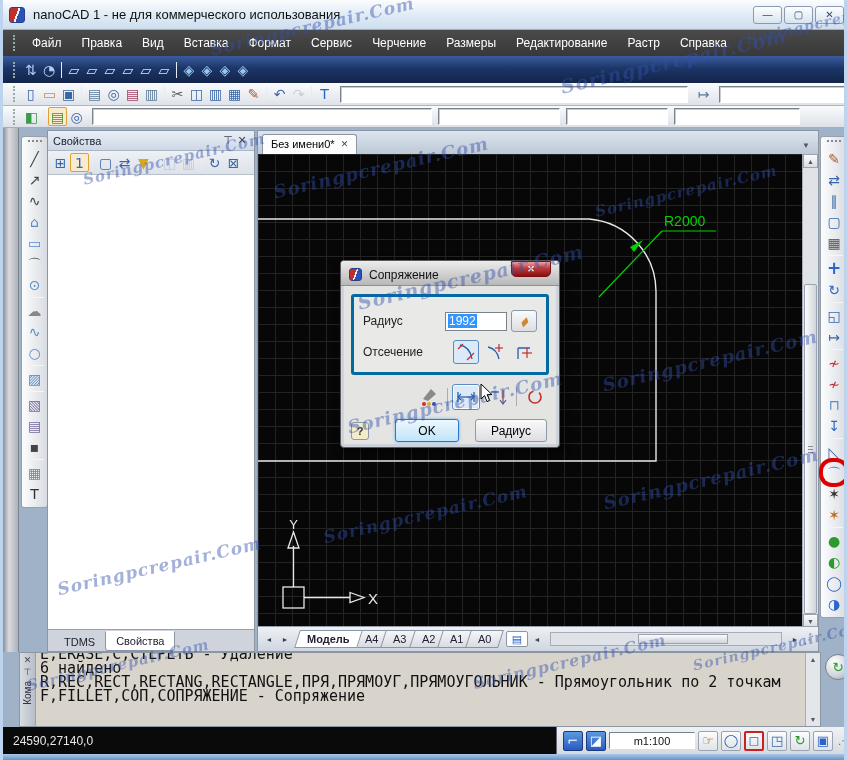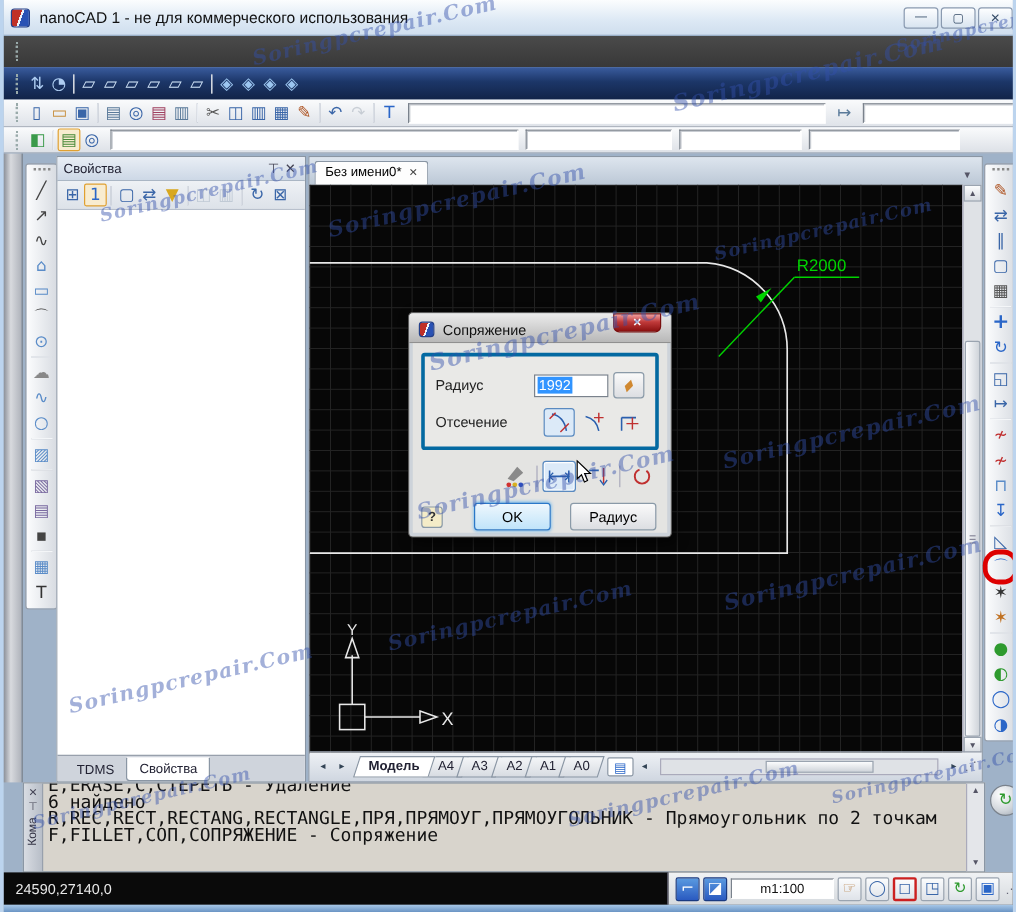--- a/index.html
+++ b/index.html
@@ -179,20 +179,33 @@
   <div class="titlebar">
     <span class="nlogo"></span>
     <span class="title">nanoCAD 1 - не для коммерческого использования</span>
     <span class="wbtn">—</span>
     <span class="wbtn">▢</span>
     <span class="wbtn">✕</span>
   </div>
 
   <div class="menubar">
     <span class="gripv"></span>
+    <div class="mlist">
+        <span class="mitem">Файл</span>
+        <span class="mitem">Правка</span>
+        <span class="mitem">Вид</span>
+        <span class="mitem">Вставка</span>
+        <span class="mitem">Формат</span>
+        <span class="mitem">Сервис</span>
+        <span class="mitem">Черчение</span>
+        <span class="mitem">Размеры</span>
+        <span class="mitem">Редактирование</span>
+        <span class="mitem">Растр</span>
+        <span class="mitem">Справка</span>
+      </div>
   </div>
 
   <div class="row1 h">
     <span class="gripv"></span>
     <div class="tlist">
         <span class="ico" style="color: rgb(174, 205, 242);">⇅</span>
         <span class="ico" style="color: rgb(174, 205, 242);">◔</span>
         <span class="ico sep"></span>
         <span class="ico" style="color: rgb(207, 226, 246);">▱</span>
         <span class="ico" style="color: rgb(207, 226, 246);">▱</span>

